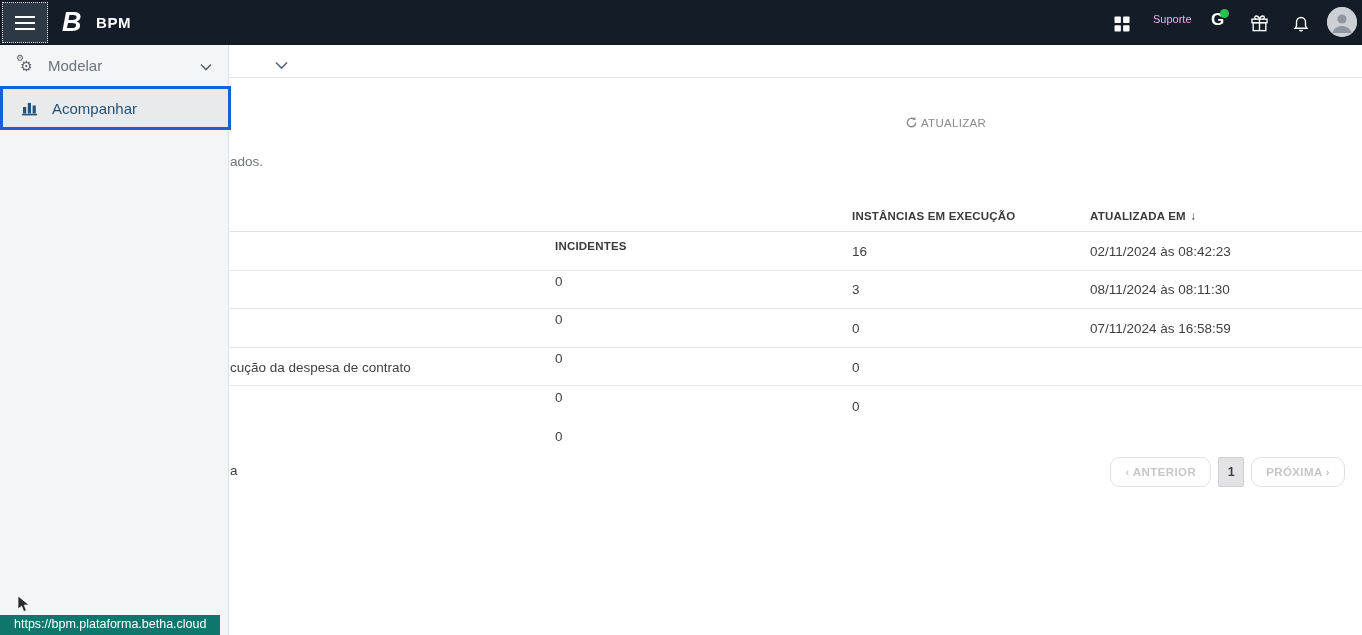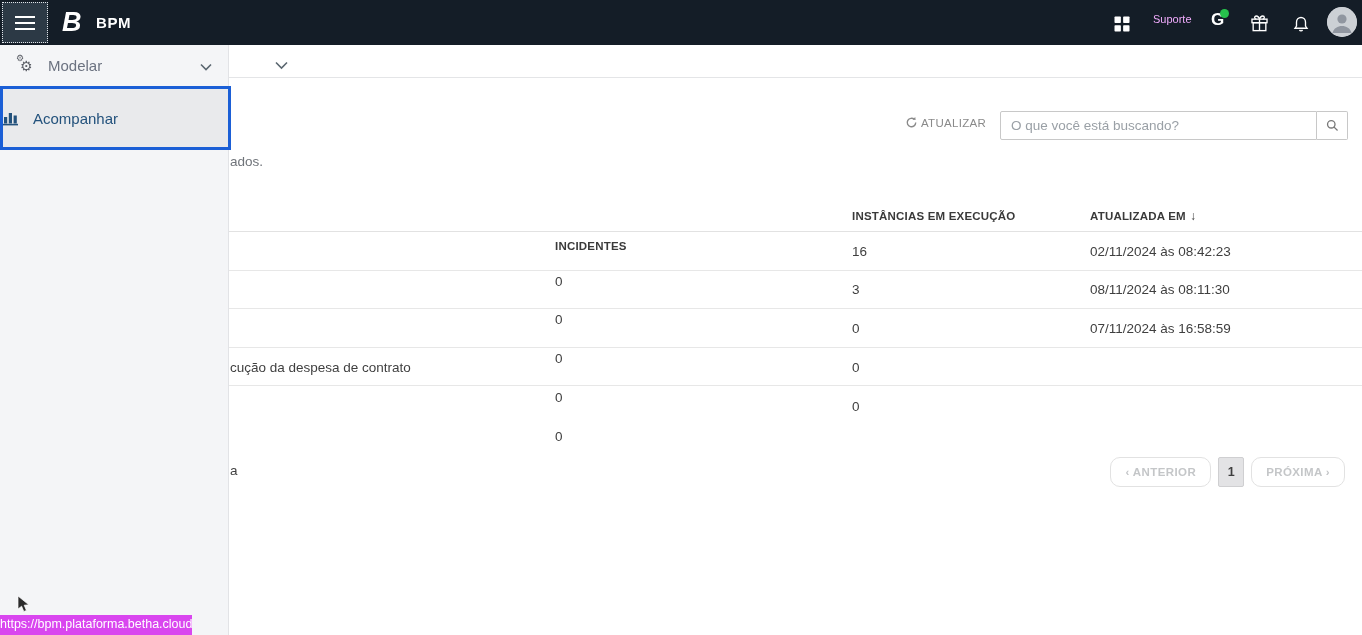--- a/index.html
+++ b/index.html
@@ -34,22 +34,22 @@
   
   .sidebar { position:absolute; left:0; top:45px; width:229px; bottom:0;
              background:#f4f5f7; border-right:1px solid #e2e3e6; }
   .side-item { display:flex; align-items:center; font-size:15px; cursor:pointer; }
   .item-modelar { position:absolute; top:0; left:0; right:0; height:41px;
                   padding:0 16px; color:#6b7280; }
   .item-modelar .chev { margin-left:auto; }
   .gears { position:relative; width:20px; height:18px; margin-right:12px; color:#5d6068; }
   .gear-big { position:absolute; left:4px; top:1px; font-size:14px; line-height:16px; }
   .gear-small { position:absolute; left:0; top:-4px; font-size:9px; line-height:10px; }
-  .item-acompanhar { position:absolute; top:41px; left:0; width:231px; height:64px;
-                     background:#e9eaec; border:3px solid #1b5fd6; padding:0 0;
+  .item-acompanhar { position:absolute; top:41px; left:0; width:231px; height:44px;
+                     background:#e9eaec; border:3px solid #1b5fd6; padding:0 19px;
                      color:#23527c; font-weight:400; z-index:5; }
   .item-acompanhar .lbl { font-size:15px; }
   .barchart { margin-right:13px; display:flex; }
 
   
   .main { position:absolute; left:229px; top:45px; right:0; bottom:0; background:#fff; }
   .main-chevron { position:absolute; left:46px; top:11px; cursor:pointer; }
   .main-divider { position:absolute; top:32px; left:0; right:0; border-top:1px solid #e4e5e7; }
 
   .refresh { position:absolute; left:676px; top:71px; display:flex; align-items:flex-end; gap:3px;
@@ -80,22 +80,22 @@
 
   .pagination { position:absolute; top:412px; right:17px; display:flex; gap:7px; align-items:center; }
   .pg-btn { height:30px; padding:0 14px; border:1px solid #e2e2e2; border-radius:10px; background:#fff;
             color:#c4c6c8; font-size:11.5px; font-weight:600; letter-spacing:.4px;
             display:flex; align-items:center; cursor:default; font-family:"Liberation Sans", sans-serif; }
   .pg-page { height:30px; min-width:26px; background:#e3e3e5; border:1px solid #cfcfd1; border-radius:2px;
              color:#3f3f3f; font-weight:700; font-size:12.5px; display:flex; align-items:center;
              justify-content:center; cursor:pointer; }
 
   
-  .statusbar { position:absolute; left:0; bottom:0; background:#d946ef; color:#fff;
-               font-size:12.5px; padding:2px 0 4px; z-index:20; white-space:nowrap; }
+  .statusbar { position:absolute; left:0; bottom:0; background:#0f766e; color:#fff;
+               font-size:12.5px; padding:2px 14px 4px; z-index:20; white-space:nowrap; }
   .cursor { position:absolute; left:17px; top:596px; z-index:21; }
 </style>
 </head>
 <body>
 
 <div class="stage">
 
   <div class="topbar">
     <button class="hamburger">
       <span class="bar"></span>
@@ -177,29 +177,20 @@
     <div class="main-divider"></div>
 
     <div class="refresh">
       <svg width="13" height="13" viewBox="0 0 16 16">
         <path d="M13.2 8a5.2 5.2 0 1 1-1.6-3.76" fill="none" stroke="#8a8a8a" stroke-width="1.7"></path>
         <path d="M12.6 1.2l.5 3.6-3.6-.5z" fill="#8a8a8a"></path>
       </svg>
       <span>ATUALIZAR</span>
     </div>
 
-    <div class="search-wrap">
-      <input class="search-input" type="text" placeholder="O que você está buscando?" style="">
-      <button class="search-btn">
-        <svg width="13" height="13" viewBox="0 0 16 16">
-          <circle cx="6.5" cy="6.5" r="4.6" fill="none" stroke="#777" stroke-width="1.6"></circle>
-          <path d="M10 10l4.2 4.2" stroke="#777" stroke-width="1.6"></path>
-        </svg>
-      </button>
-    </div>
 
     <div class="frag-top">ados.</div>
 
     <div class="dtable">
       <div class="t-head">
         <span class="cell c1 hcell">INCIDENTES</span>
         <span class="cell c2 hcell">INSTÂNCIAS EM EXECUÇÃO</span>
         <span class="cell c3 hcell">
           <span>ATUALIZADA EM</span><span class="sort-arrow">↓</span>
         </span>

